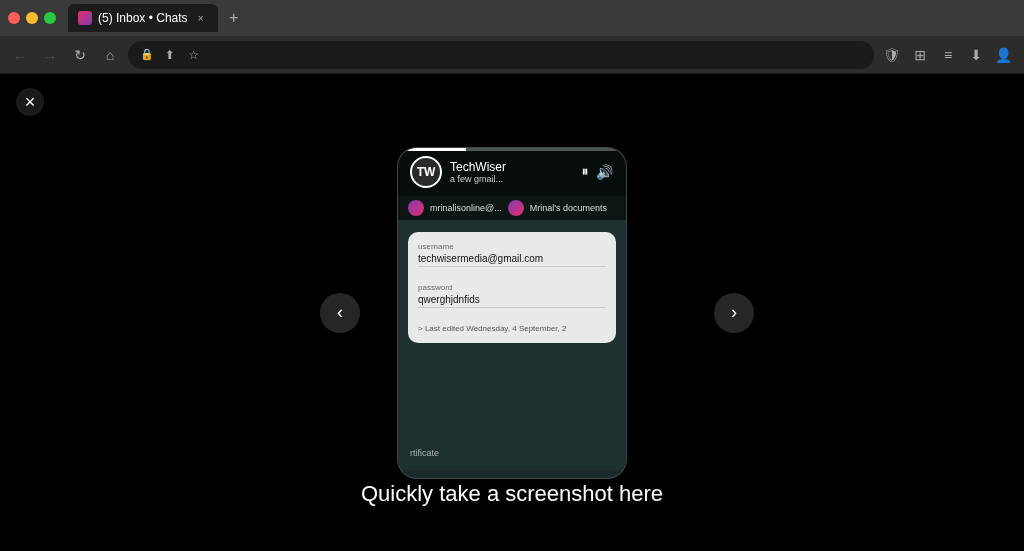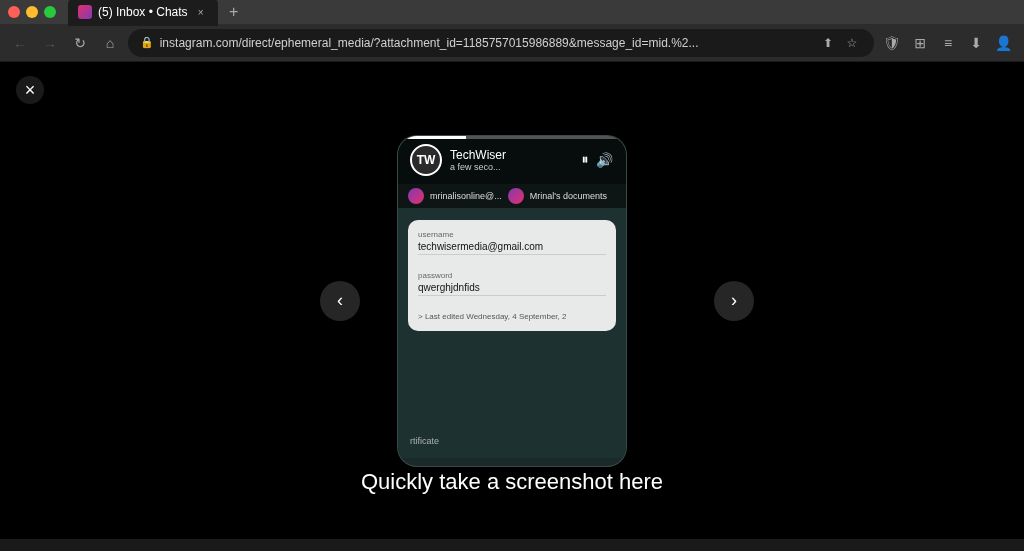--- a/index.html
+++ b/index.html
@@ -14,21 +14,21 @@
     
     .browser-chrome {
       width: 100%;
       background: #2c2c2c;
     }
 
     
     .title-bar {
       display: flex;
       align-items: center;
-      height: 24px;
+      height: 36px;
       padding: 0 8px;
       background: #3a3a3a;
     }
     .traffic-lights {
       display: flex;
       gap: 6px;
       margin-right: 12px;
     }
     .traffic-light {
       width: 12px;
@@ -407,21 +407,20 @@
   </div>
 
   <div class="toolbar">
     <div class="nav-btn disabled">←</div>
     <div class="nav-btn disabled">→</div>
     <div class="nav-btn">↻</div>
     <div class="nav-btn">⌂</div>
 
     <div class="address-bar">
       <span class="address-bar-lock">🔒</span>
-      <span class="address-text">instagram.com/direct/ephemeral_media/?attachment_id=1185757015986889&amp;message_id=mid.%2...</span>
       <div class="address-actions">
         <div class="addr-icon">⬆</div>
         <div class="addr-icon">☆</div>
       </div>
     </div>
 
     <div class="toolbar-right">
       <div class="toolbar-icon">🛡</div>
       <div class="toolbar-icon">⊞</div>
       <div class="toolbar-icon">≡</div>
@@ -440,21 +439,21 @@
   <div class="phone-frame">
 
     <div class="progress-bar-container">
       <div class="progress-bar-fill"></div>
     </div>
 
     <div class="phone-top">
       <div class="phone-avatar">TW</div>
       <div class="phone-user-info">
         <div class="phone-username">TechWiser</div>
-        <div class="phone-time">a few seco...</div>
+        <div class="phone-time">a few gmail...</div>
       </div>
       <div class="phone-controls">
         <span class="phone-ctrl-icon">⏸</span>
         <span class="phone-ctrl-icon">🔊</span>
       </div>
     </div>
 
     <div class="story-sub-bar">
       <div class="story-avatar-small"></div>
       <span>mrinalisonline@...</span>

